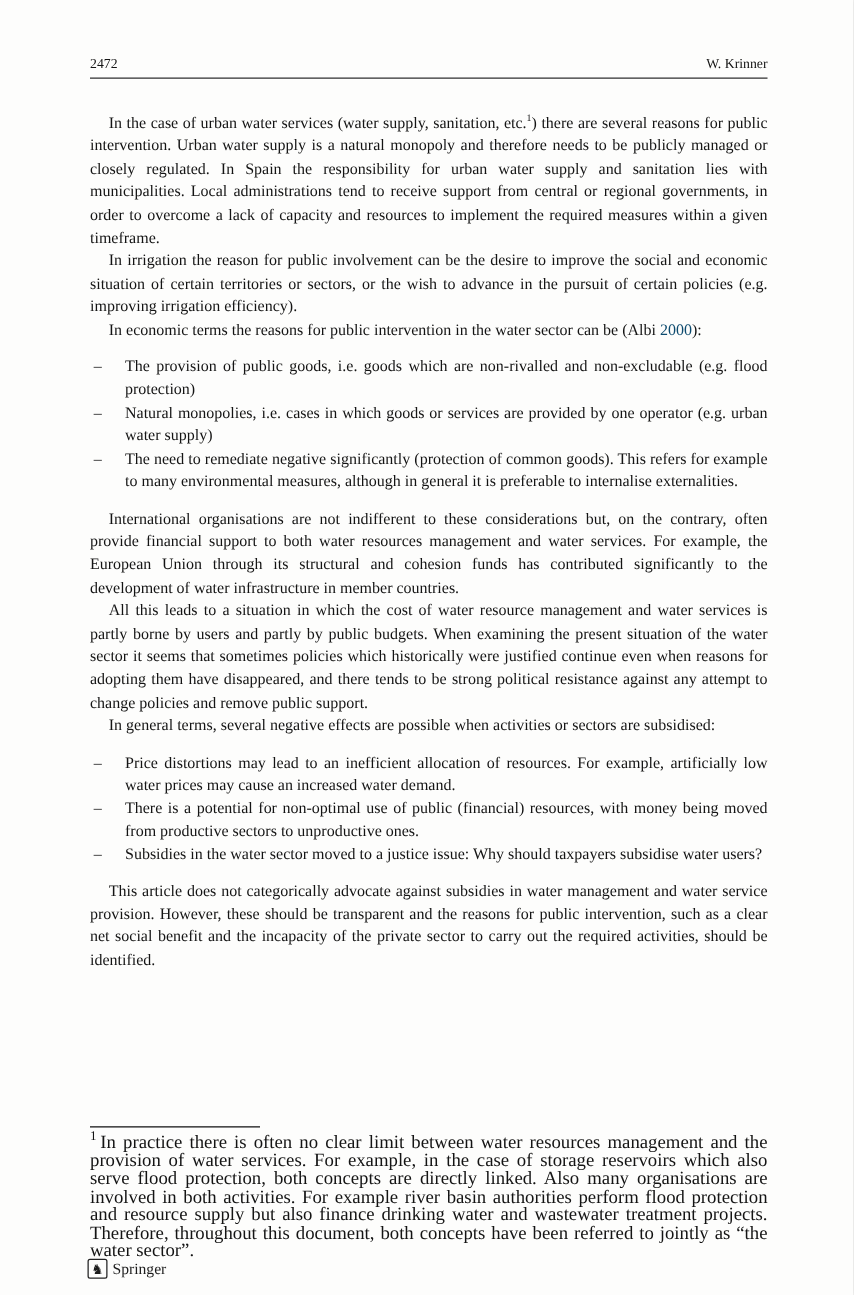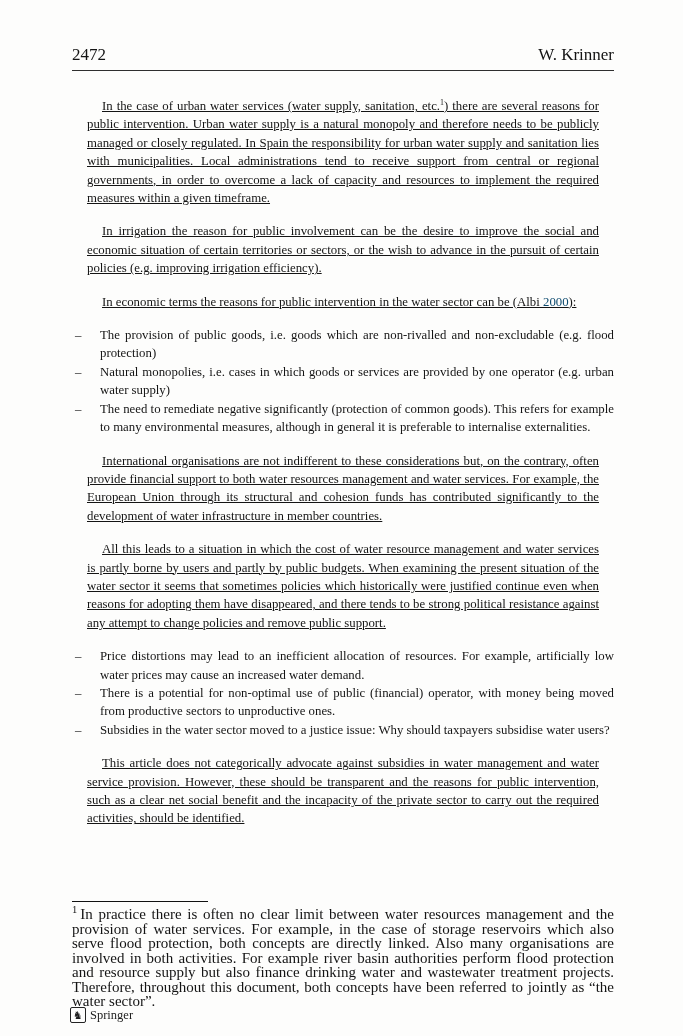--- a/index.html
+++ b/index.html
@@ -18,34 +18,34 @@
     position: absolute;
     left: 72px;
     right: 69px;
     top: 0;
   }
   .running-head {
     display: flex;
     justify-content: space-between;
     align-items: baseline;
     padding-top: 45px;
-    font-size: 17px;
+    font-size: 11px;
   }
   .head-rule {
     border-top: 1.2px solid #2f2f2f;
     margin-top: 5px;
     height: 0;
   }
   main {
     margin-top: 26px;
     font-size: 12.8px;
     line-height: 18.4px;
     text-align: justify;
   }
-  p.para { margin: 15px; text-indent: 15px; text-decoration: underline; }
+  p.para { margin: 0; text-indent: 15px; }
   sup.fn-ref { font-size: 0.62em; line-height: 0; vertical-align: super; }
   .cite-link { color: #0c4a6e; cursor: pointer; }
   .dash-list { margin: 11px 0; }
   .list-item { position: relative; padding-left: 28px; margin: 0; }
   .list-item .dash { position: absolute; left: 3px; top: 0; }
   .footnote {
     position: absolute;
     left: 72px;
     right: 69px;
     top: 901px;
@@ -107,24 +107,25 @@
       <div class="dash-list">
         <p class="list-item"><span class="dash">–</span><span>The provision of public goods, i.e. goods which are non-rivalled and non-excludable (e.g. flood protection)</span></p>
         <p class="list-item"><span class="dash">–</span><span>Natural monopolies, i.e. cases in which goods or services are provided by one operator (e.g. urban water supply)</span></p>
         <p class="list-item"><span class="dash">–</span><span>The need to remediate negative significantly (protection of common goods). This refers for example to many environmental measures, although in general it is preferable to internalise externalities.</span></p>
       </div>
 
       <p class="para"><span>International organisations are not indifferent to these considerations but, on the contrary, often provide financial support to both water resources management and water services. For example, the European Union through its structural and cohesion funds has contributed significantly to the development of water infrastructure in member countries.</span></p>
 
       <p class="para"><span>All this leads to a situation in which the cost of water resource management and water services is partly borne by users and partly by public budgets. When examining the present situation of the water sector it seems that sometimes policies which historically were justified continue even when reasons for adopting them have disappeared, and there tends to be strong political resistance against any attempt to change policies and remove public support.</span></p>
 
+      <p class="para"><span>In general terms, several negative effects are possible when activities or sectors are subsidised:</span></p>
 
       <div class="dash-list">
         <p class="list-item"><span class="dash">–</span><span>Price distortions may lead to an inefficient allocation of resources. For example, artificially low water prices may cause an increased water demand.</span></p>
-        <p class="list-item"><span class="dash">–</span><span>There is a potential for non-optimal use of public (financial) operator, with money being moved from productive sectors to unproductive ones.</span></p>
+        <p class="list-item"><span class="dash">–</span><span>There is a potential for non-optimal use of public (financial) resources, with money being moved from productive sectors to unproductive ones.</span></p>
         <p class="list-item"><span class="dash">–</span><span>Subsidies in the water sector moved to a justice issue: Why should taxpayers subsidise water users?</span></p>
       </div>
 
       <p class="para"><span>This article does not categorically advocate against subsidies in water management and water service provision. However, these should be transparent and the reasons for public intervention, such as a clear net social benefit and the incapacity of the private sector to carry out the required activities, should be identified.</span></p>
 
     </main>
   </div>
 
   <div class="footnote">
     <div class="footnote-rule"></div>

